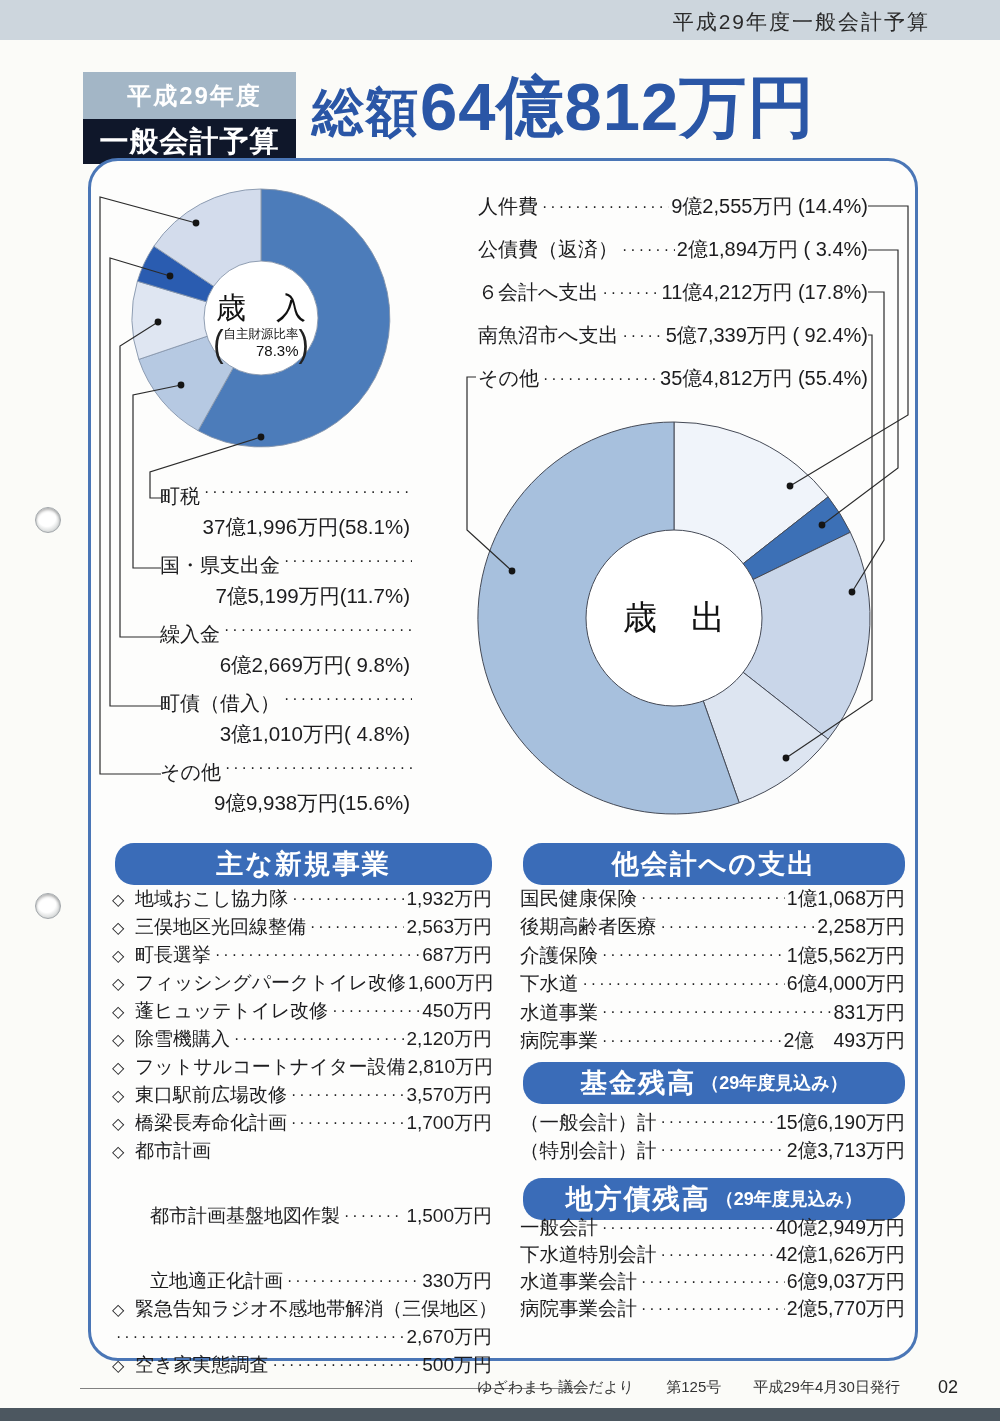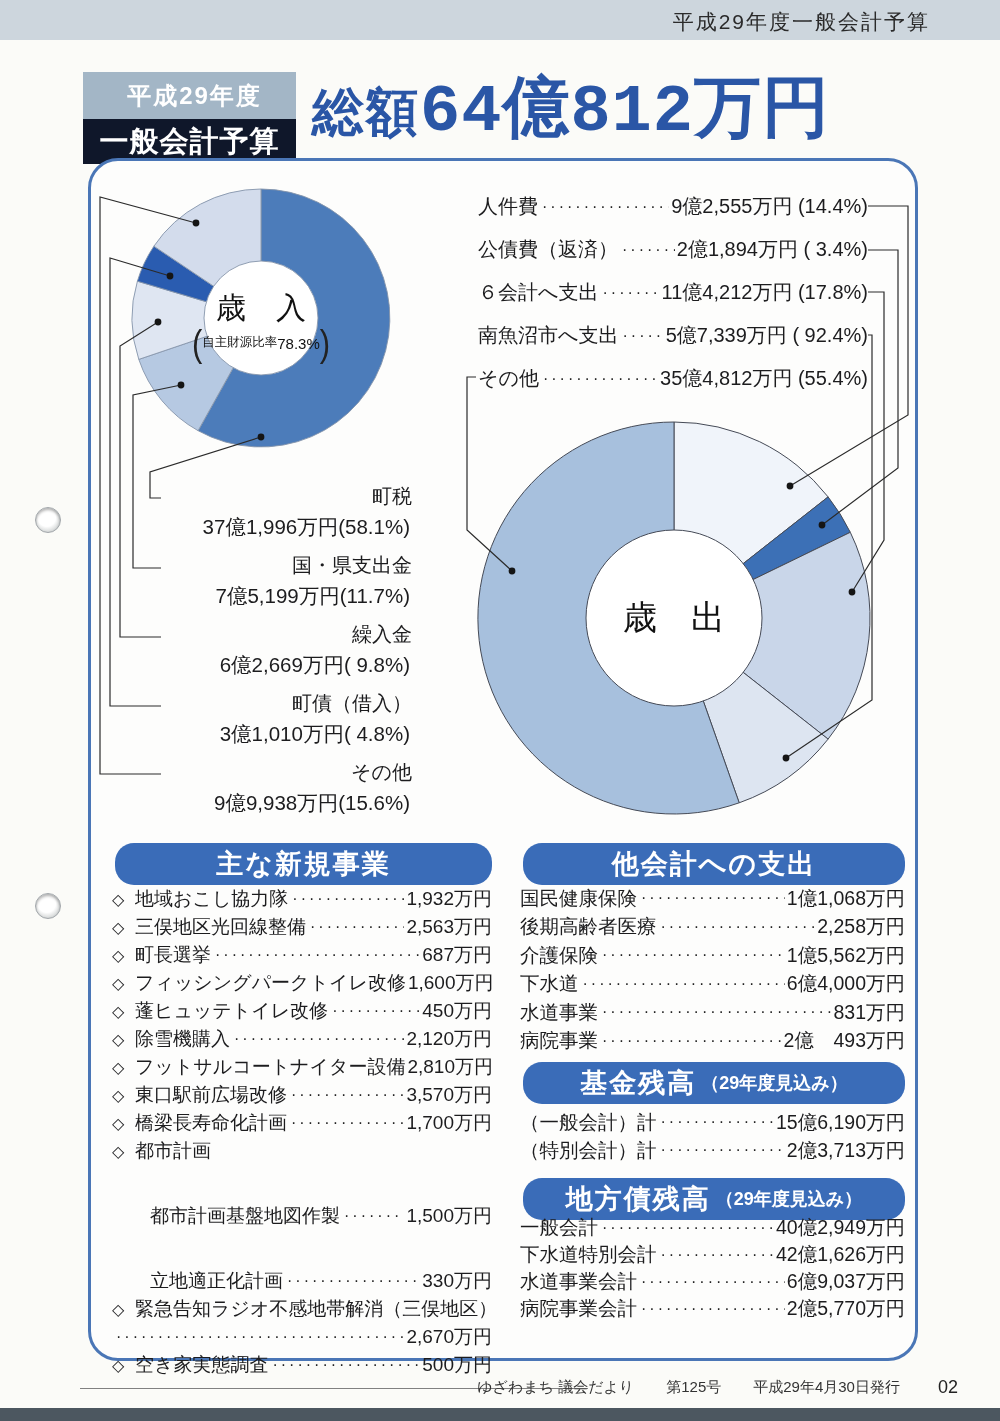--- a/index.html
+++ b/index.html
@@ -7,53 +7,53 @@
         font-family:"Liberation Sans","DejaVu Sans",sans-serif;color:#1c1c1e;}
   
   .topband{position:absolute;left:0;top:0;width:1000px;height:40px;background:#cdd6dd;}
   .topband .t{position:absolute;right:70px;top:8px;font-size:21px;letter-spacing:2px;color:#2a2a2a;}
   
   .badge{position:absolute;left:83px;top:72px;width:213px;}
   .badge .y{height:47px;background:#a3b6c6;color:#fff;font-size:24px;font-weight:700;
             display:flex;align-items:center;justify-content:center;letter-spacing:2px;padding-left:10px;}
   .badge .l{height:45px;background:#0f172a;color:#fff;font-size:29px;font-weight:700;
             display:flex;align-items:center;justify-content:center;letter-spacing:1px;}
-  .bigtitle{position:absolute;left:312px;top:62px;display:flex;align-items:baseline;color:#2a56a6;font-weight:800;font-family:Liberation Mono, monospace;}
+  .bigtitle{position:absolute;left:312px;top:62px;display:flex;align-items:baseline;color:#2a56a6;font-weight:800;}
   .bigtitle .p{font-size:52px;letter-spacing:2px;}
   .bigtitle .a{font-size:67px;letter-spacing:1px;}
   
   .mainbox{position:absolute;left:88px;top:158px;width:824px;height:1197px;border:3px solid #4a76b6;
            border-radius:30px;background:#fdfdfc;}
   
   .overlay{position:absolute;left:0;top:0;width:1000px;height:1421px;z-index:2;pointer-events:none;}
   .overlay polyline{fill:none;stroke:#2b2b2b;stroke-width:1.2;}
   .overlay circle.dot{fill:#151515;}
   
   .ctxt{position:absolute;z-index:3;transform:translate(-50%,-50%);white-space:nowrap;color:#111;}
   .c-in-title{left:261px;top:308px;font-size:30px;font-weight:500;}
   .c-in-sub{left:261px;top:344px;display:flex;align-items:center;transform:translate(-50%,-50%);}
   .c-in-sub .par{font-size:31px;font-weight:300;transform:scaleY(1.2);color:#222;}
-  .c-in-sub .mid{display:flex;flex-direction:row;align-items:flex-start;line-height:1.25;}
+  .c-in-sub .mid{display:flex;flex-direction:column;align-items:flex-end;line-height:1.25;}
   .c-in-sub .sl{font-size:12.5px;}
   .c-in-sub .sv{font-size:15px;}
   .c-out-title{left:674px;top:618px;font-size:34px;font-weight:500;}
   
   .list{position:absolute;z-index:3;}
   .row{display:flex;align-items:center;}
   .mk{width:23px;flex:none;font-size:16px;}
   .mk:empty{width:0;}
   .nm{white-space:nowrap;}
   .dots{flex:1;min-width:6px;overflow:hidden;white-space:nowrap;font-size:16px;letter-spacing:3px;
         color:#222;padding:0 4px;}
   .val{white-space:nowrap;margin-left:2px;}
   .ind1{padding-left:38px;margin-top:37px;}
   
   #rev-labels{left:160px;top:483px;width:252px;font-size:20px;}
   #rev-labels .item{margin-bottom:11px;}
-  #rev-labels .l1{display:flex;align-items:flex-end;height:29px;flex-direction:column;}
+  #rev-labels .l1{display:flex;align-items:flex-start;height:29px;}
   #rev-labels .l2{height:29px;line-height:29px;text-align:right;padding-right:2px;font-size:20.5px;}
   #exp-labels{left:478px;top:185px;width:390px;font-size:20px;}
   #exp-labels .row{height:43px;}
   
   .pill{position:absolute;z-index:3;background:#3a6cb8;border-radius:19px;color:#fff;
         display:flex;align-items:center;justify-content:center;font-weight:700;}
   .pill .main{font-size:27px;letter-spacing:2px;}
   .pill .sub{font-size:18px;margin-left:5px;font-weight:700;}
   #pill-np{left:115px;top:843px;width:377px;height:42px;}
   #pill-oa{left:523px;top:843px;width:382px;height:42px;}

